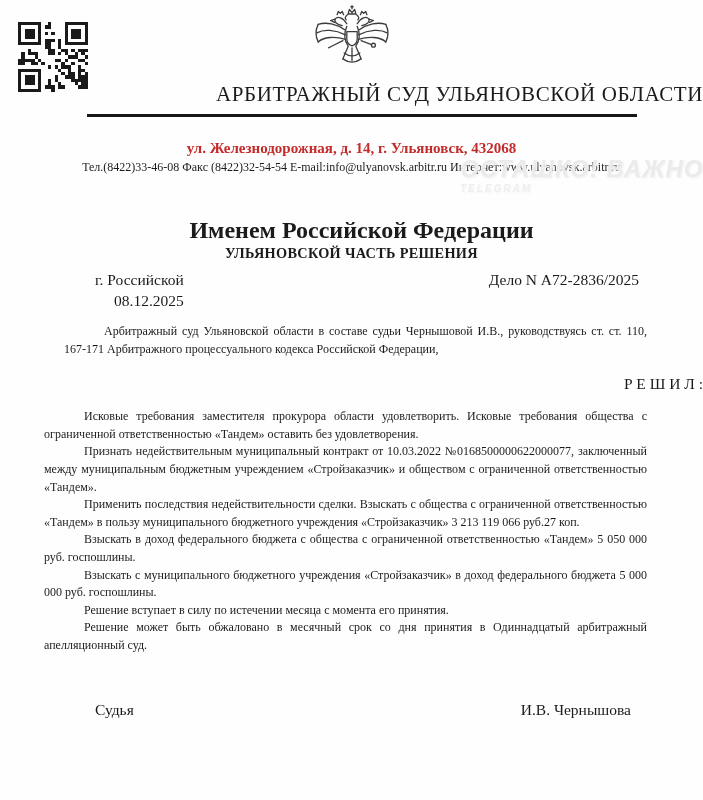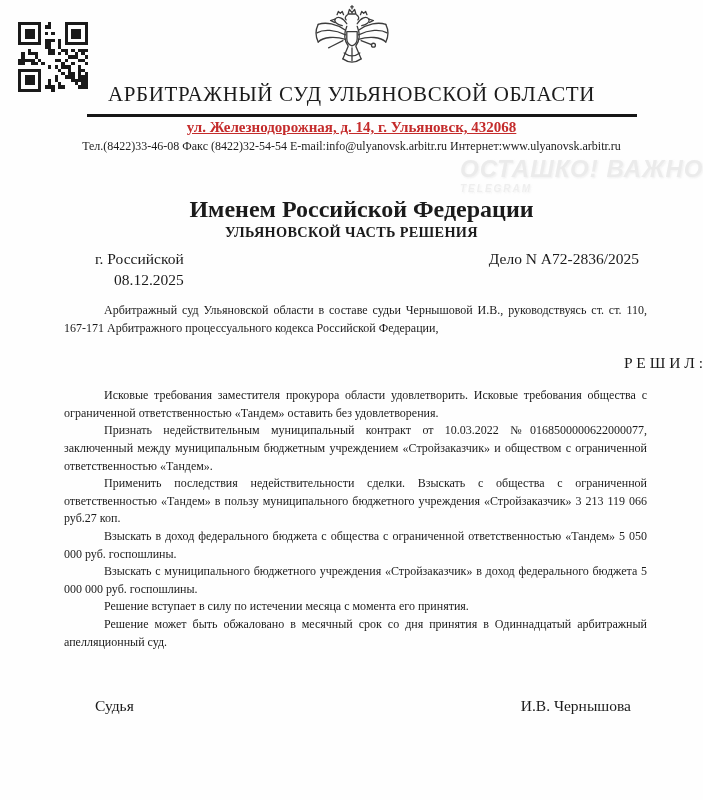--- a/index.html
+++ b/index.html
@@ -15,27 +15,27 @@
     background:#fefefe;
     overflow:hidden;
     font-family:"Liberation Serif", serif;
     color:var(--ink);
   }
   
   .qr{position:absolute;left:18px;top:22px;width:70px;height:70px;}
   .emblem{position:absolute;left:50%;top:3px;transform:translateX(-50%);width:78px;height:74px;}
   
   .court-name{
-    padding-top:82px;text-align:center;
+    padding-top:82px;text-align:right;
     font-size:21px;letter-spacing:.6px;white-space:nowrap;
   }
   .rule{height:3px;background:#161616;margin:7px 66px 0 87px;}
   .address{
-    margin-top:2px;text-align:center;
-    color:var(--accent-red);font-weight:bold;font-size:15px;text-decoration:underline;
+    margin-top:23px;text-align:center;
+    color:var(--accent-red);font-weight:bold;font-size:15px;
   }
   .contacts{margin-top:3px;text-align:center;font-size:12px;white-space:nowrap;}
   
   .watermark{
     position:absolute;top:156px;left:460px;
     font-family:"Liberation Sans", sans-serif;
     font-style:italic;font-weight:bold;
     color:var(--wm);
     text-shadow:0 0 3px rgba(255,255,255,.9), 1px 1px 2px rgba(200,200,200,.35);
     white-space:nowrap;line-height:1.05;
@@ -50,21 +50,21 @@
     display:flex;justify-content:space-between;
     margin:9px 64px 0 95px;font-size:15.5px;
   }
   .date-line{margin:3px 64px 0 114px;font-size:15.5px;}
   
   .intro, .decisions p{
     font-size:12px;line-height:17.6px;
     text-align:justify;text-indent:40px;margin:0;
   }
   .intro{margin:13px 56px 0 64px;}
-  .decisions{margin:0 56px 0 64px;}
+  .decisions{margin:0 56px 0 44px;}
   .reshil{
     margin:17px 0 15px;text-align:right;
     font-size:15.5px;
   }
   
   .sig-row{
     display:flex;justify-content:space-between;
     margin:46px 72px 0 95px;font-size:15.5px;
   }
 </style>

